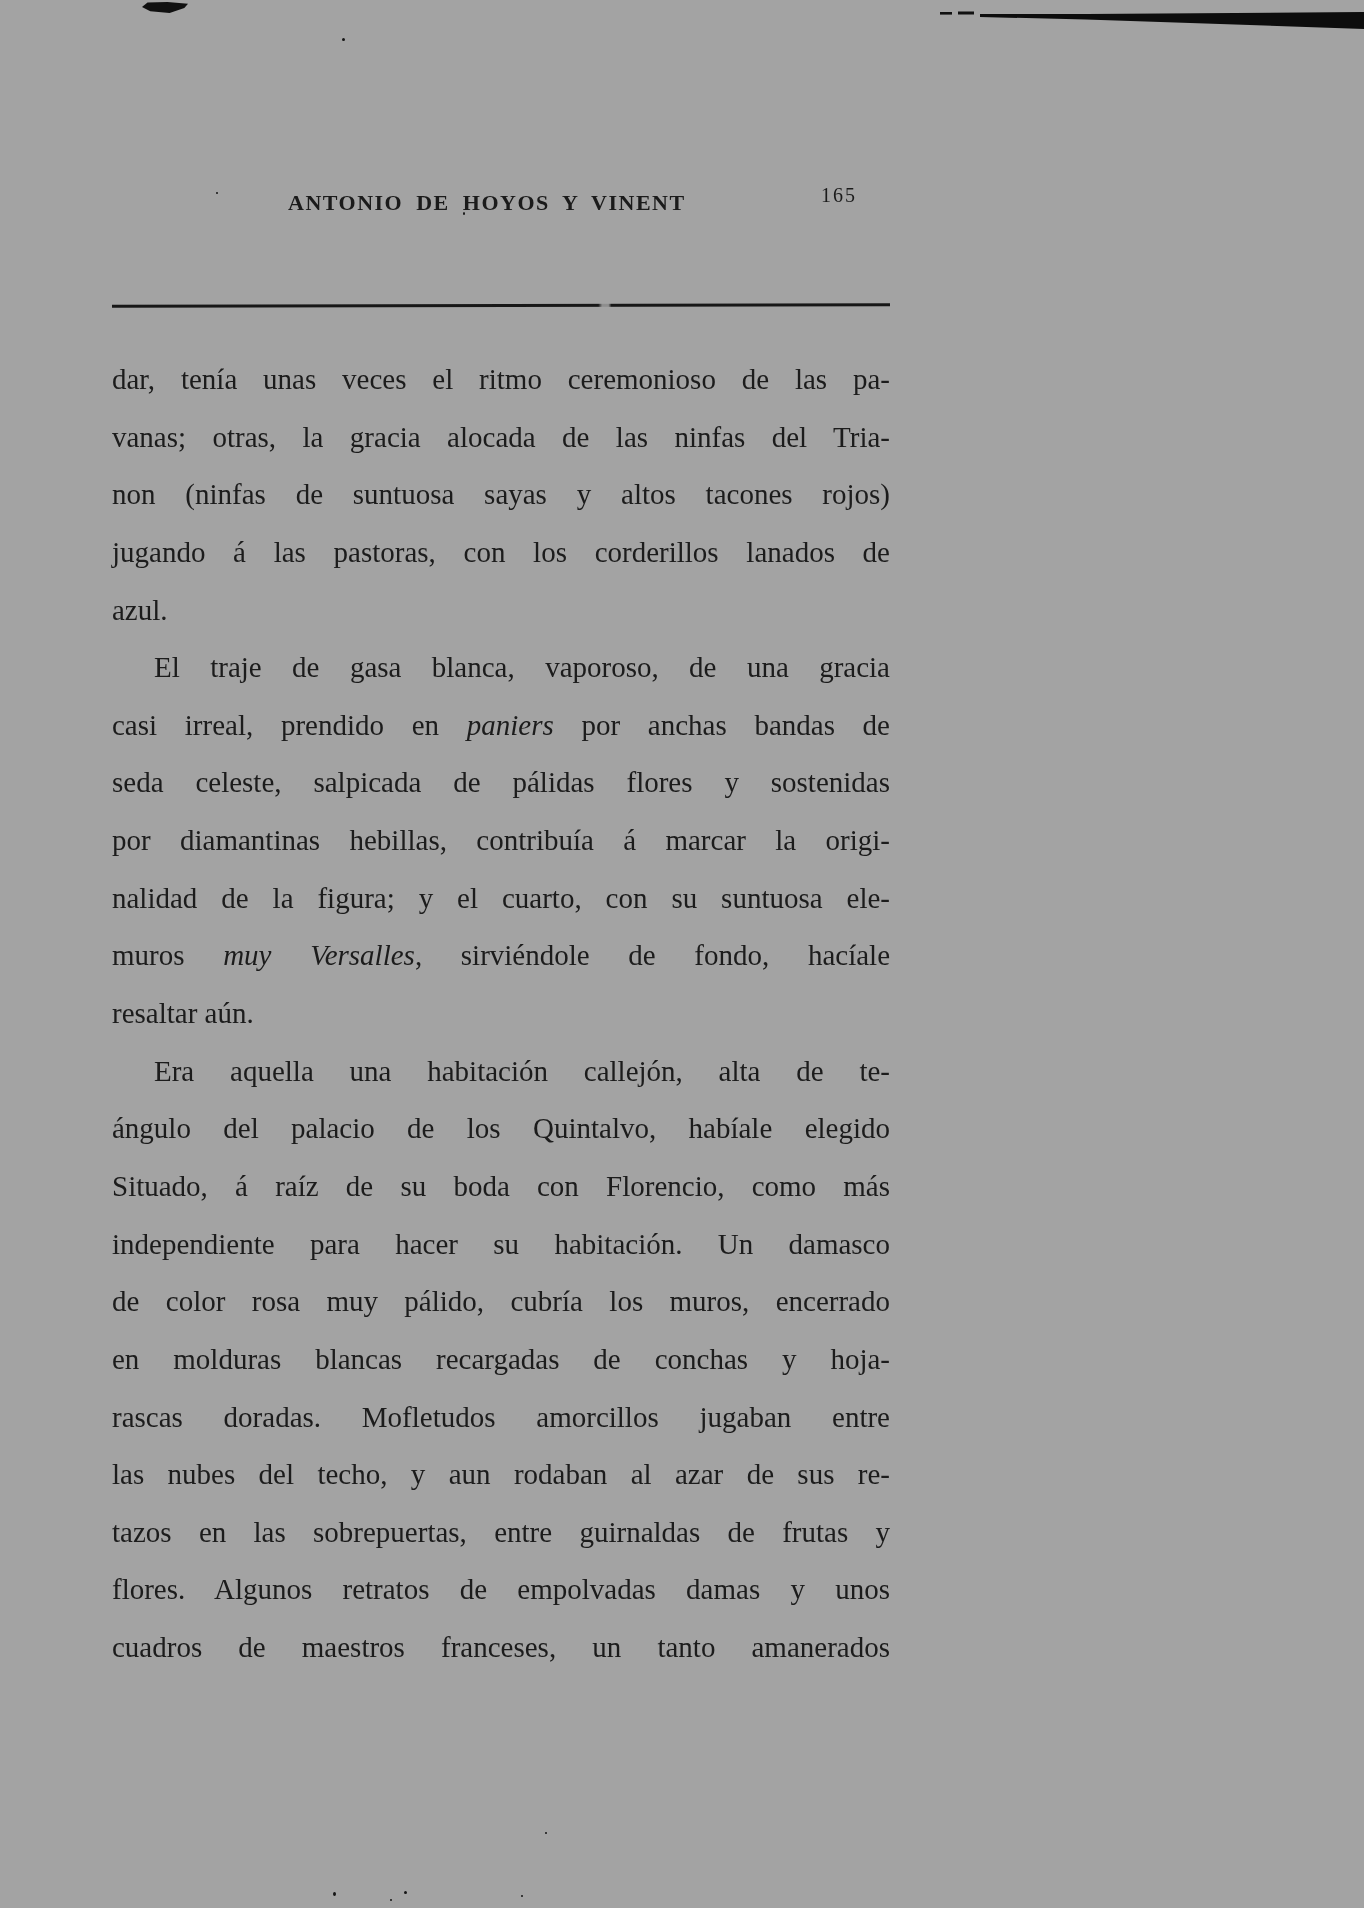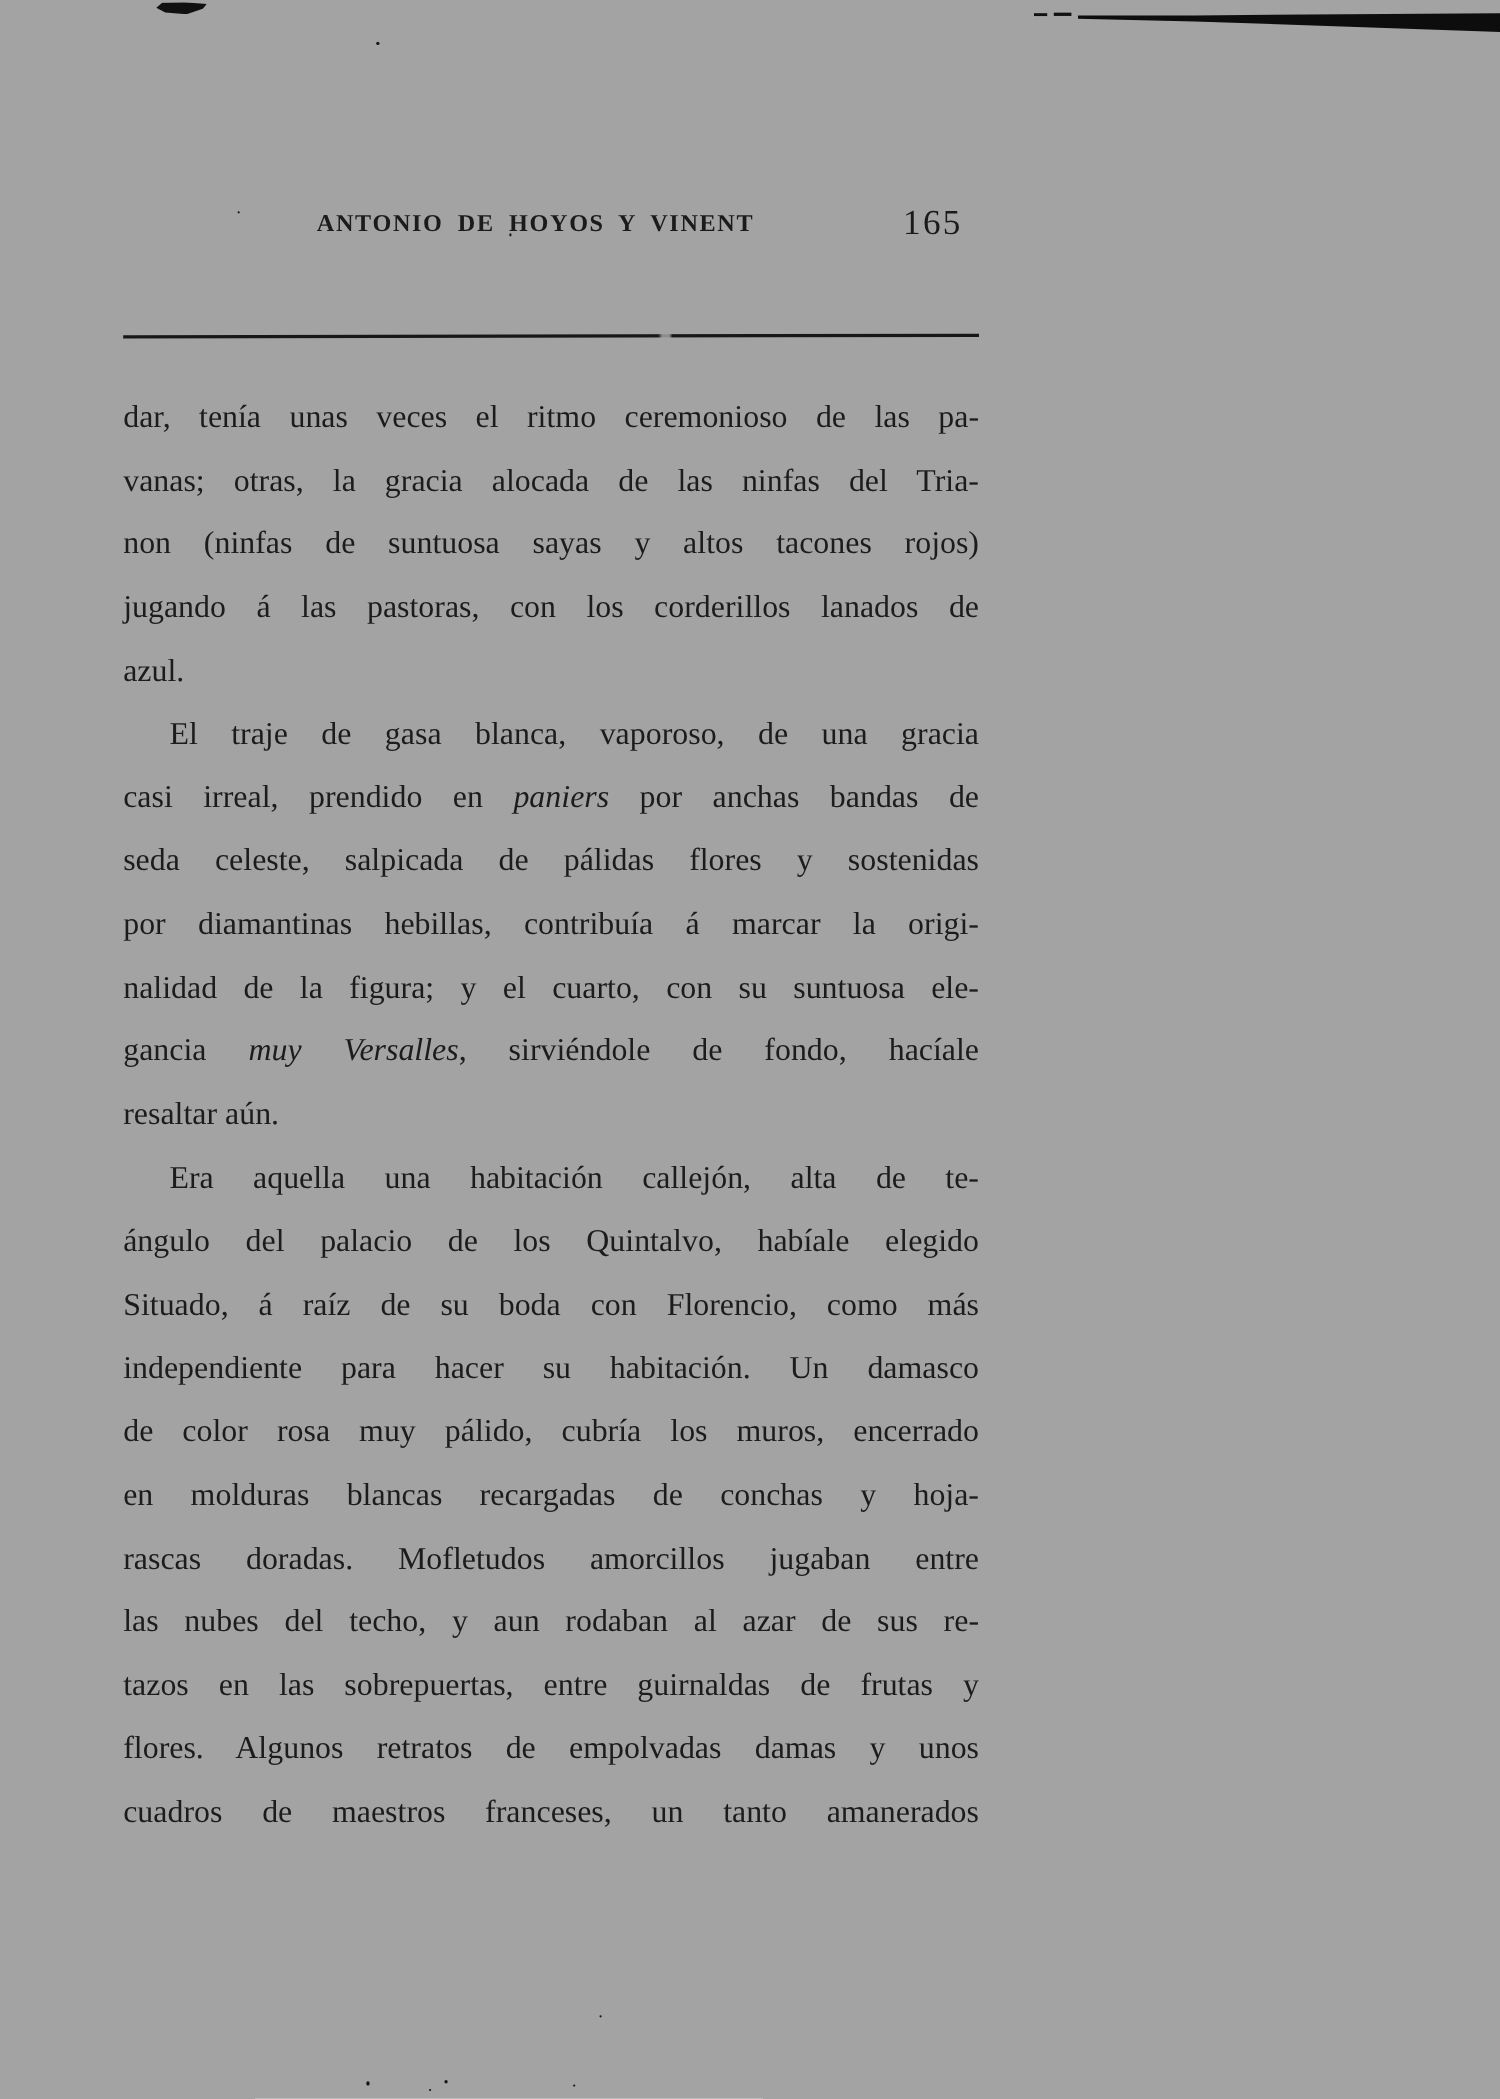--- a/index.html
+++ b/index.html
@@ -26,21 +26,21 @@
     font-weight: 700;
     letter-spacing: 1.5px;
     word-spacing: 6px;
     white-space: nowrap;
     color: #1b1b1b;
   }
   .page-number {
     position: absolute;
     left: 821px;
     top: 184px;
-    font-size: 32px;
+    font-size: 20px;
     letter-spacing: 2px;
     color: #1b1b1b;
   }
   .header-rule {
     position: absolute;
     left: 112px;
     top: 304px;
     width: 778px;
     height: 3px;
     background: linear-gradient(90deg,
@@ -125,21 +125,21 @@
       <div class="line just"><span>dar, tenía unas veces el ritmo ceremonioso de las pa-</span></div>
       <div class="line just"><span>vanas; otras, la gracia alocada de las ninfas del Tria-</span></div>
       <div class="line just"><span>non (ninfas de suntuosa sayas y altos tacones rojos)</span></div>
       <div class="line just"><span>jugando á las pastoras, con los corderillos lanados de</span></div>
       <div class="line"><span>azul.</span></div>
       <div class="line just indent"><span>El traje de gasa blanca, vaporoso, de una gracia</span></div>
       <div class="line just"><span>casi irreal, prendido en </span><span class="it">paniers</span><span> por anchas bandas de</span></div>
       <div class="line just"><span>seda celeste, salpicada de pálidas flores y sostenidas</span></div>
       <div class="line just"><span>por diamantinas hebillas, contribuía á marcar la origi-</span></div>
       <div class="line just"><span>nalidad de la figura; y el cuarto, con su suntuosa ele-</span></div>
-      <div class="line just"><span>gancia </span><span class="it">muy Versalles</span><span>, sirviéndole de fondo, hacíale</span></div>
+      <div class="line just"><span>muros </span><span class="it">muy Versalles</span><span>, sirviéndole de fondo, hacíale</span></div>
       <div class="line"><span>resaltar aún.</span></div>
       <div class="line just indent"><span>Era aquella una habitación callejón, alta de te-</span></div>
       <div class="line just"><span>ángulo del palacio de los Quintalvo, habíale elegido</span></div>
       <div class="line just"><span>Situado, á raíz de su boda con Florencio, como más</span></div>
       <div class="line just"><span>independiente para hacer su habitación. Un damasco</span></div>
       <div class="line just"><span>de color rosa muy pálido, cubría los muros, encerrado</span></div>
       <div class="line just"><span>en molduras blancas recargadas de conchas y hoja-</span></div>
       <div class="line just"><span>rascas doradas. Mofletudos amorcillos jugaban entre</span></div>
       <div class="line just"><span>las nubes del techo, y aun rodaban al azar de sus re-</span></div>
       <div class="line just"><span>tazos en las sobrepuertas, entre guirnaldas de frutas y</span></div>

